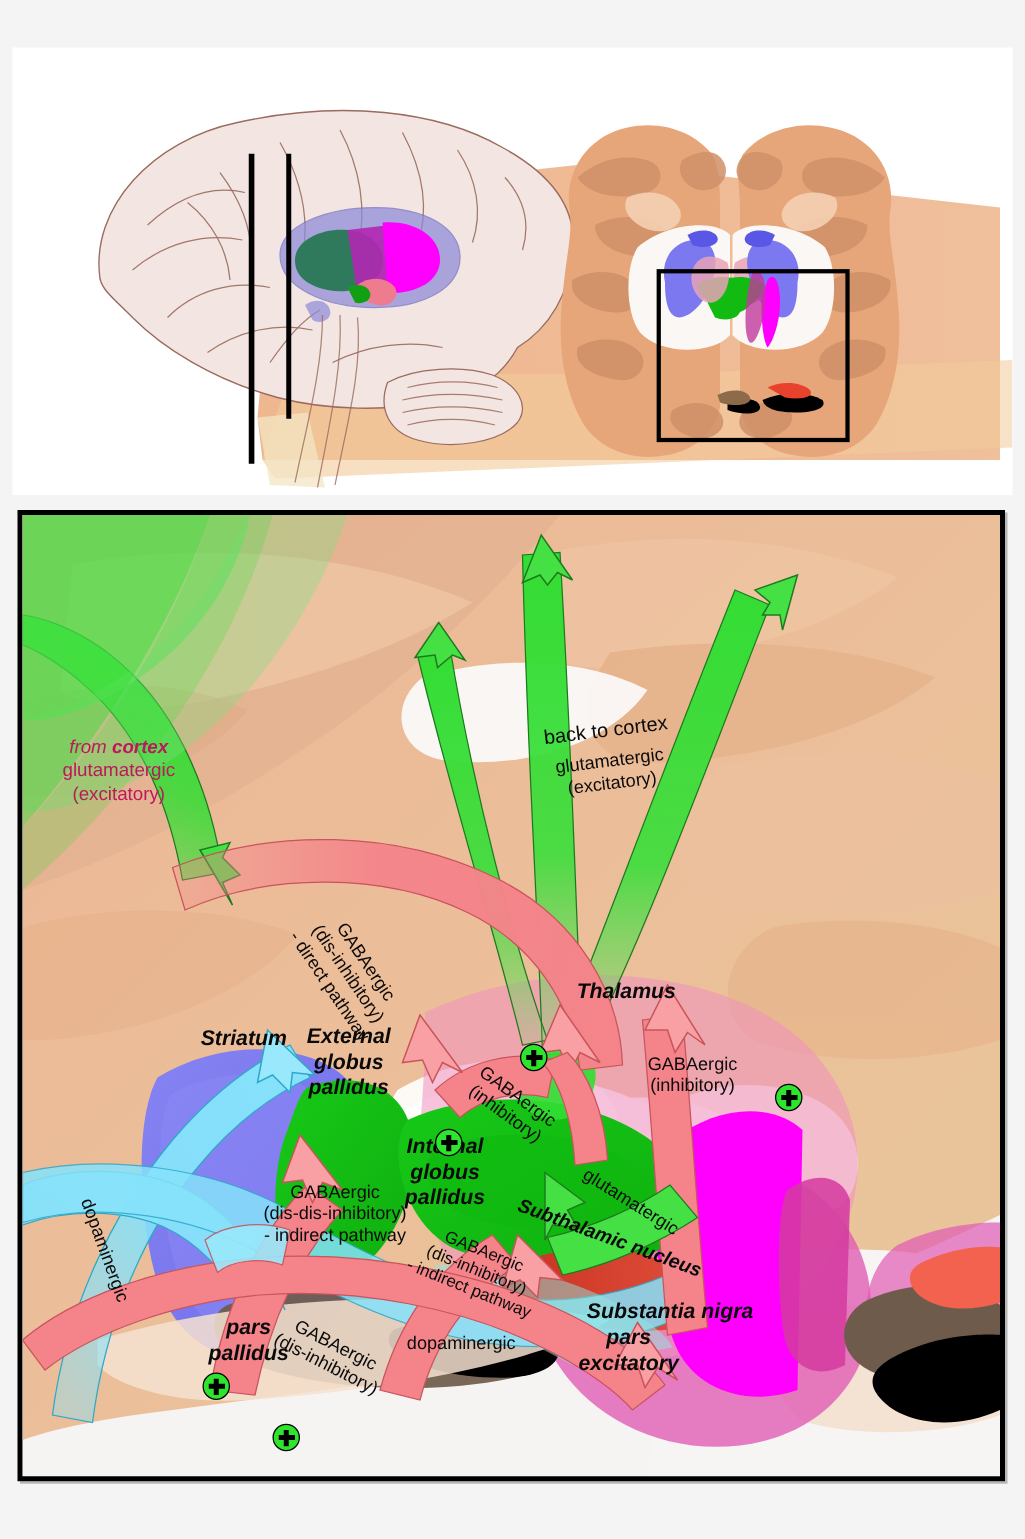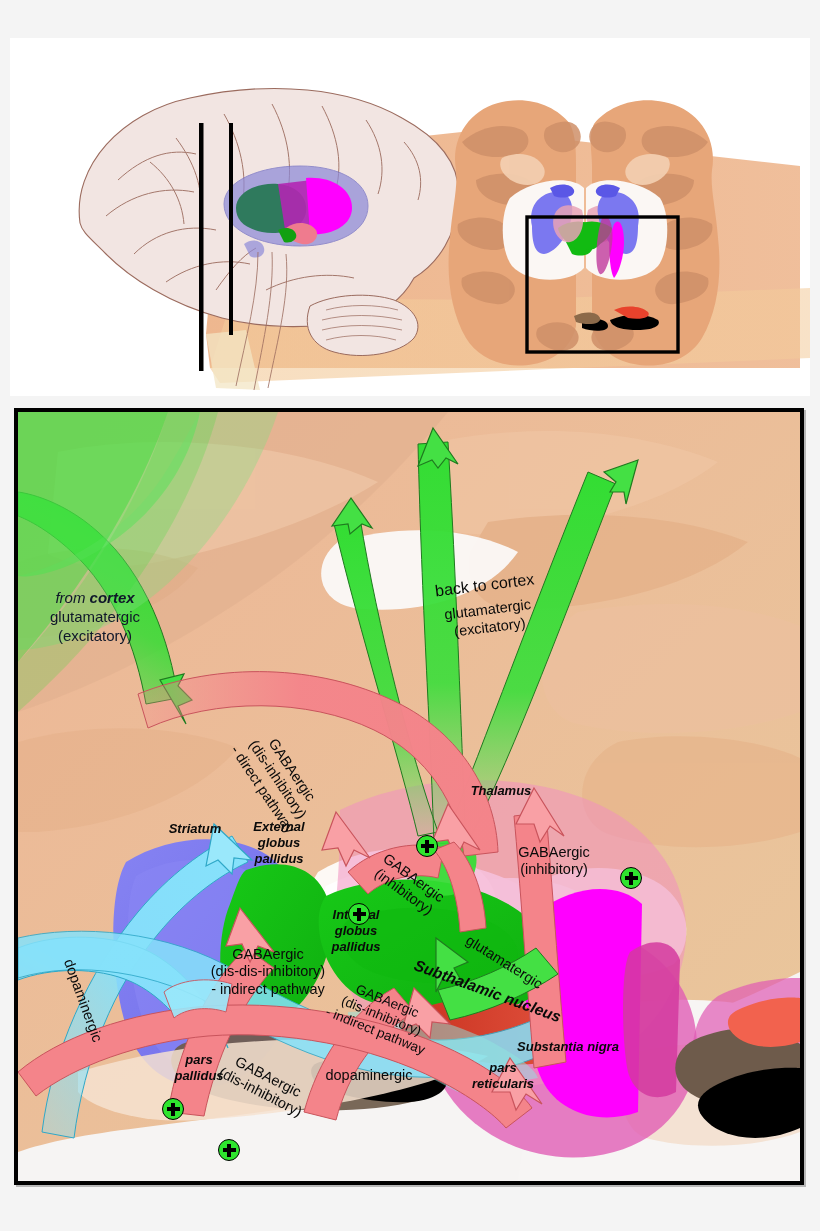--- a/index.html
+++ b/index.html
@@ -8,22 +8,22 @@
 
   
   #top-panel{position:absolute;left:10px;top:38px;width:800px;height:358px;
              background:#ffffff;overflow:hidden;}
   #bottom-panel{position:absolute;left:14px;top:408px;width:790px;height:777px;
              background:#f5f4f2;border:4px solid #000;box-sizing:border-box;
              overflow:hidden;box-shadow:2px 2px 0 rgba(0,0,0,.25);}
   .svgfill{position:absolute;left:0;top:0;width:100%;height:100%;display:block;}
 
   
-  .lbl{position:absolute;white-space:nowrap;color:#0f172a;pointer-events:none;}
-  .struct{font-style:italic;font-weight:bold;font-size:13px;line-height:1.22;
+  .lbl{position:absolute;white-space:nowrap;color:#be185d;pointer-events:none;}
+  .struct{font-style:italic;font-weight:bold;font-size:17px;line-height:1.22;
           text-align:center;color:#0a0a0a;}
   .path-lbl{font-size:14.5px;line-height:1.2;text-align:center;color:#0a0a0a;}
   .path-lbl.rot{text-align:left;}
   .from-cortex{font-size:15px;line-height:1.28;text-align:center;}
   .from-cortex .l1{font-style:italic;}
   .from-cortex .l1 b{font-weight:bold;font-style:italic;}
 
   
   .badge{position:absolute;width:22px;height:22px;border-radius:50%;
          border:1.6px solid #000;box-sizing:border-box;
@@ -409,25 +409,25 @@
     <div>Internal</div>
     <div>globus</div>
     <div>pallidus</div>
   </div>
 
   <div class="lbl struct" style="left:428px;top:371px;width:110px;">Thalamus</div>
 
   <div class="lbl struct" style="left:388px;top:540px;width:180px;
               transform:rotate(20deg);transform-origin:left top;font-size:15.5px;">Subthalamic nucleus</div>
 
-  <div class="lbl struct" style="left:475px;top:627px;width:150px;">Substantia nigra</div>
+  <div class="lbl struct" style="left:443px;top:627px;width:150px;">Substantia nigra</div>
 
   <div class="lbl struct" style="left:430px;top:648px;width:110px;">
     <div>pars</div>
-    <div>reticularis</div>
+    <div>excitatory</div>
   </div>
 
   <div class="lbl struct" style="left:129px;top:640px;width:104px;">
     <div>pars</div>
     <div>pallidus</div>
   </div>
 
   <div class="lbl from-cortex" style="left:7px;top:176px;width:140px;">
     <div class="l1"><span>from </span><b>cortex</b></div>
     <div>glutamatergic</div>

